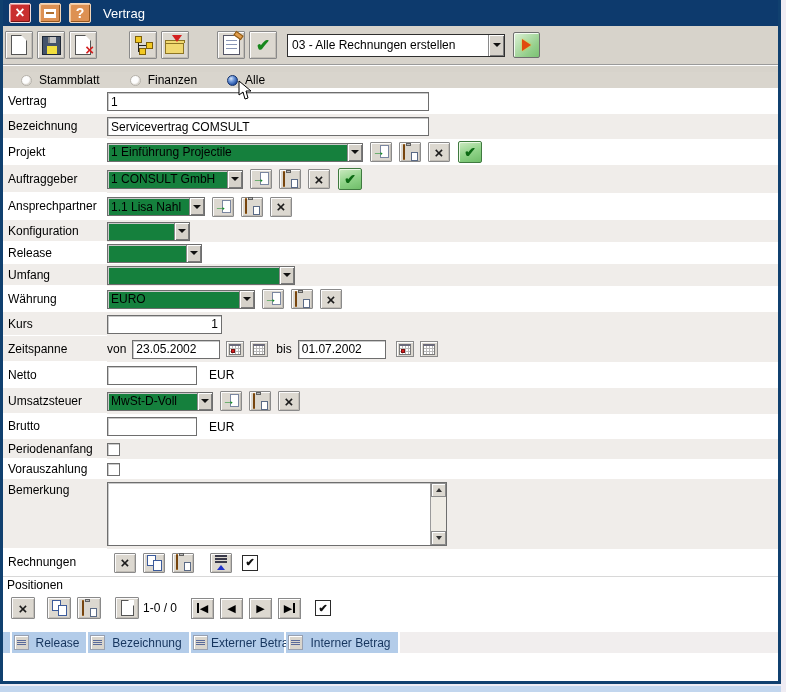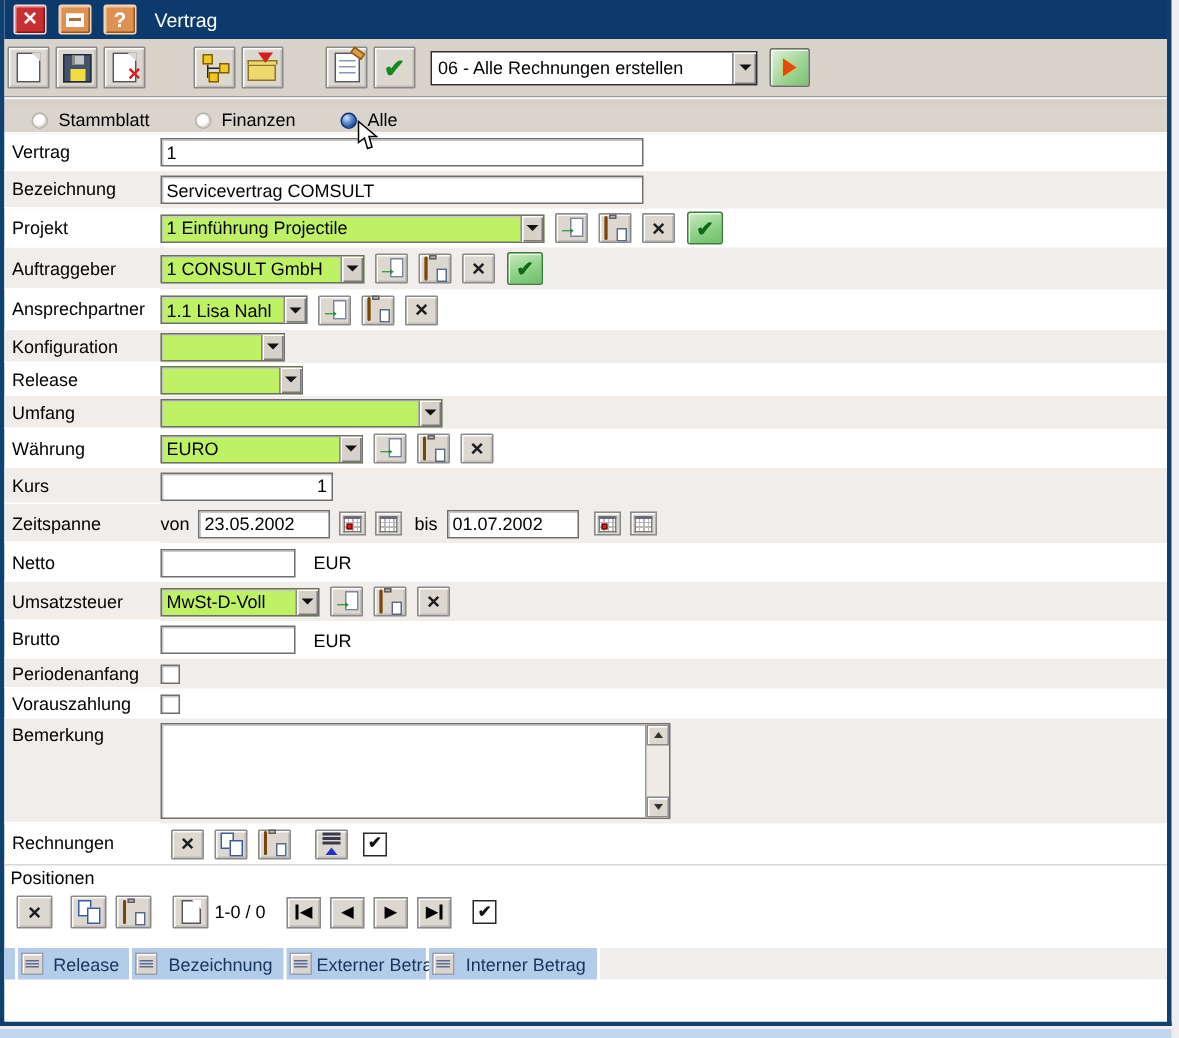--- a/index.html
+++ b/index.html
@@ -75,21 +75,21 @@
 
   
   .form { flex:none; background:#fff; }
   .row { display:flex; align-items:center; }
   .row.alt { background:#f0edea; }
   .lbl { width:104px; align-self:stretch; display:flex; align-items:center; padding-left:5px; border-bottom:1px solid #fff; flex:none; white-space:nowrap; }
   .ctl { flex:1; display:flex; align-items:center; }
   .h25{height:25px}.h26{height:26px}.h28{height:28px}.h27{height:27px}.h22{height:22px}.h24{height:24px}.h20{height:20px}.h70{height:70px}
 
   .txt { height:19px; background:#fff; border:1px solid #6e6e6e; box-shadow: inset 1px 1px 0 #c9c9c9; padding:0 3px; font:12px "Liberation Sans",sans-serif; color:#000; }
-  .combo { height:19px; background:#bef264; border:1px solid #6e6e6e; box-shadow: inset 1px 1px 0 #c9c9c9; display:flex; align-items:center; }
+  .combo { height:19px; background:#15803d; border:1px solid #6e6e6e; box-shadow: inset 1px 1px 0 #c9c9c9; display:flex; align-items:center; }
   .combo .val { flex:1; padding-left:3px; white-space:nowrap; overflow:hidden; }
   .combo .combo-btn { width:15px; }
 
   .ib { width:22px; height:20px; margin-left:7px; background:#dcd8d0; border:1px solid #8a8a8a; border-radius:1px;
         display:flex; align-items:center; justify-content:center; position:relative;
         box-shadow: inset 1px 1px 0 rgba(255,255,255,.9), inset -1px -1px 0 rgba(0,0,0,.12); }
   .jump { position:relative; width:16px; height:14px; }
   .jump .pg { position:absolute; right:0; top:0; width:9px; height:13px; background:#fff; border:1px solid #7a86a0; }
   .jump .ar { position:absolute; left:-1px; top:0; color:#0b8c1a; font-weight:bold; font-size:13px; line-height:13px; }
   .paste { position:relative; width:14px; height:15px; }
@@ -138,21 +138,21 @@
   .pos-spacer { height:9px; }
   .thead { height:21px; display:flex; align-items:stretch; }
   .thcell { background:#b3cce9; display:flex; align-items:center; margin-right:2px; color:#16355e; }
   .thcell .hib { width:15px; height:15px; margin-left:2px; background:#d9d5cd; border:1px solid #98a0b0;
                  box-shadow: inset 1px 1px 0 #fff; display:flex; flex-direction:column; align-items:center; justify-content:center; gap:1px; flex:none; }
   .hib i { display:block; width:9px; height:1px; background:#5a6a9a; }
   .thcell .tl { margin:0 auto; white-space:nowrap; padding:0 3px; }
   .th0 { width:7px; margin-right:2px; }
   .th-fill { flex:1; background:#f1eeee; }
   .w322{width:322px}.w256{width:256px}.w136{width:136px}.w98{width:98px}.w83{width:83px}.w95{width:95px}
-  .w188{width:188px}.w135{width:135px}.w115{width:115px}.w90{width:90px}.w106{width:106px}.w88{width:88px}
+  .w188{width:188px}.w135{width:148px}.w115{width:115px}.w90{width:90px}.w106{width:106px}.w88{width:88px}
   .tar{text-align:right}
   .vonbis { margin-right:6px; }
   .ml0{margin-left:0}
 </style>
 </head>
 <body>
 
 <div class="screen">
   <div class="window">
 
@@ -208,21 +208,21 @@
             <i class="tl" style="top:4px"></i>
             <i class="tl" style="top:8px"></i>
             <i class="tl" style="top:12px"></i>
             <i class="hand"></i>
           </span>
       </div>
       <div class="tool-btn ml4">
         <span class="green-check">✔</span>
       </div>
       <div class="bigcombo">
-        <span class="val">06 - Alle Rechnungen erstellen</span>
+        <span class="val">03 - Alle Rechnungen erstellen</span>
         <span class="combo-btn">
             <i class="arr-down"></i>
           </span>
       </div>
       <div class="play-btn">
         <span class="play-tri"></span>
       </div>
     </div>
     <div class="groove"></div>
     <div class="tabgap"></div>

